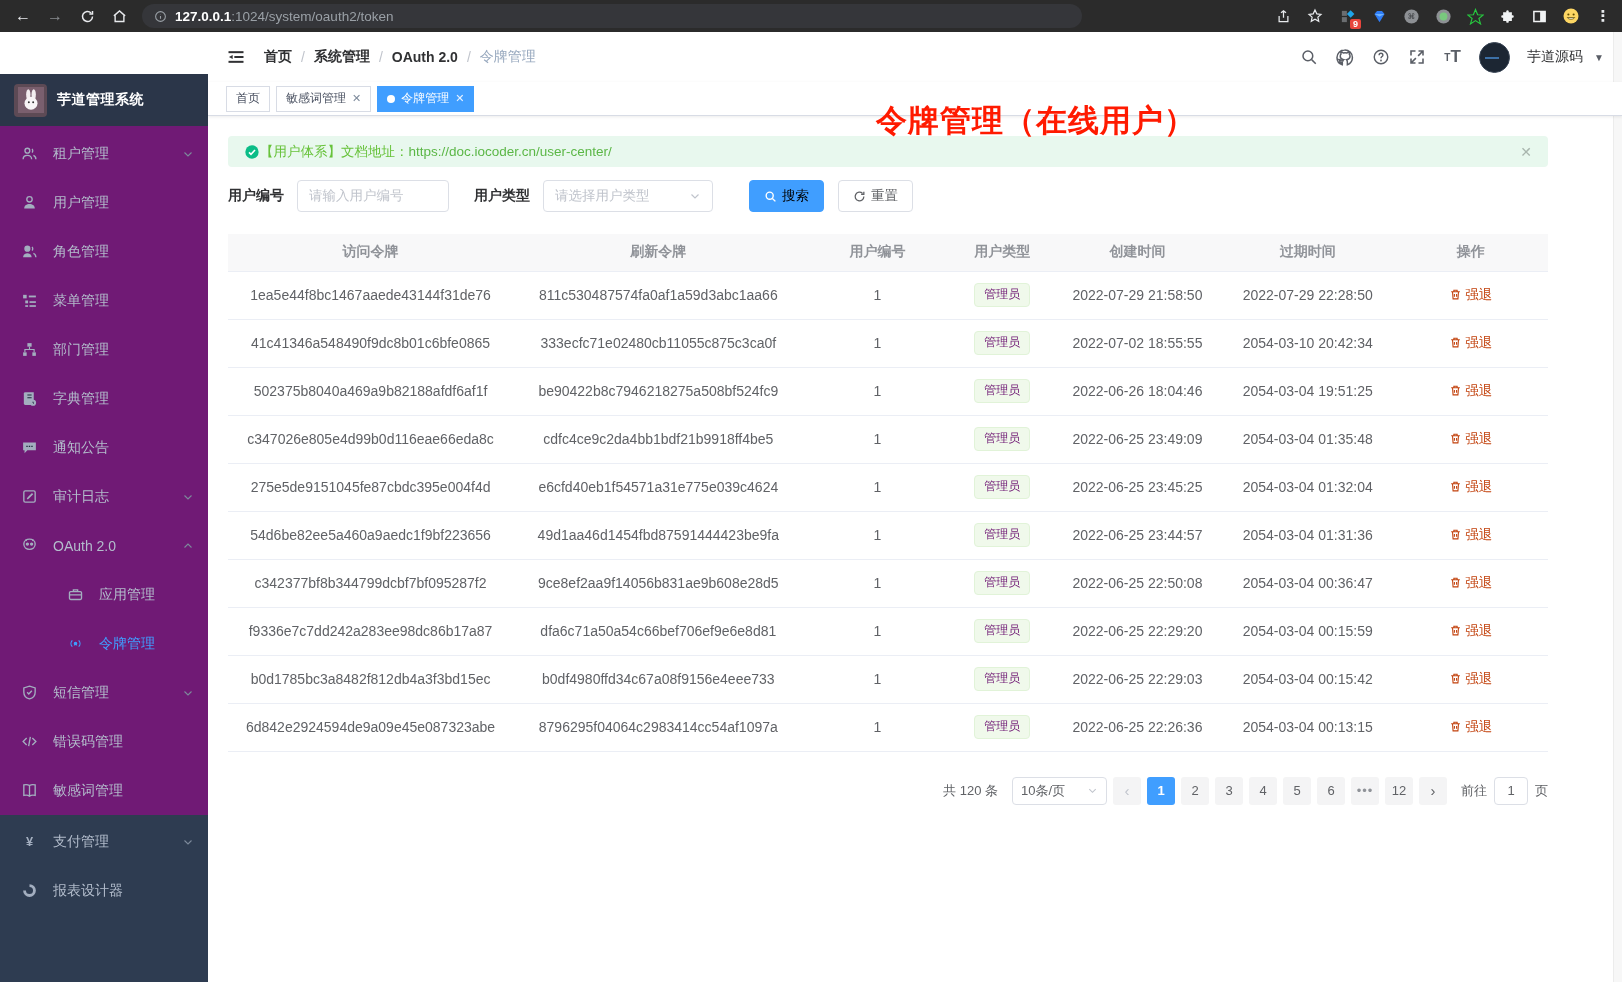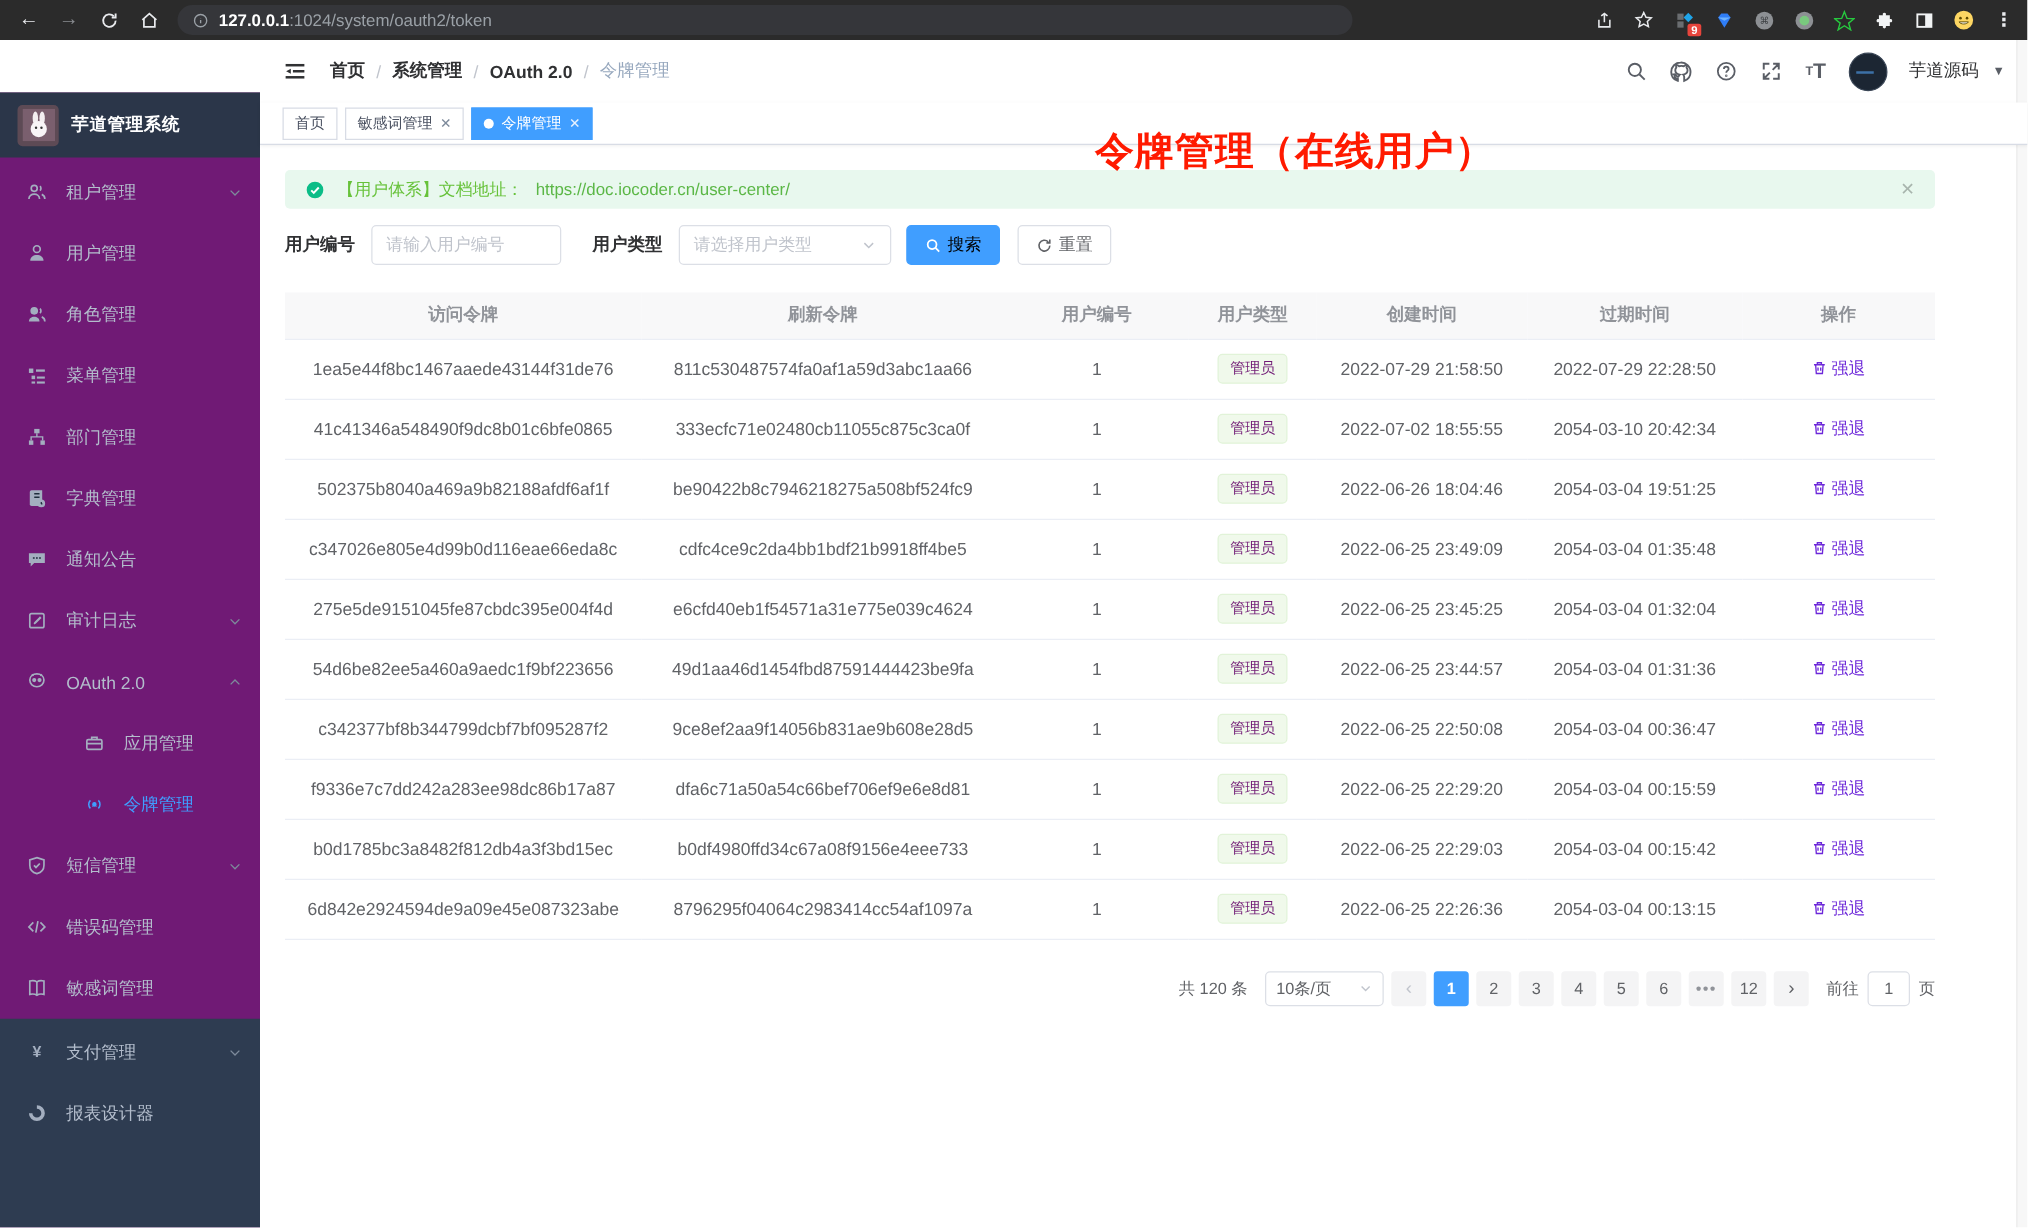--- a/index.html
+++ b/index.html
@@ -52,37 +52,37 @@
   .tag .dot { width:8px; height:8px; border-radius:50%; background:#fff; display:none;}
   .tag .tag-x { font-size:11px; color:#7d8a9b;}
   .tag.active { background:#409eff; border-color:#409eff; color:#fff;}
   .tag.active .dot { display:inline-block;}
   .tag.active .tag-x { color:#e8f2ff;}
 
   .annotation { position:absolute; left:668px; top:68px; font-size:31px; font-weight:700; color:#ff1a00; letter-spacing:1px; z-index:5; white-space:nowrap;}
 
   .content { padding:20px 74px 0 20px; position:relative;}
 
-  .alert { height:31px; background:#e8f8ee; border-radius:4px; display:flex; align-items:center; padding:0 16px; gap:10px; color:#67c23a; font-size:13.5px;}
+  .alert { height:31px; background:#e8f8ee; border-radius:4px; display:flex; align-items:center; padding:0 16px; gap:0; color:#67c23a; font-size:13.5px;}
   .alert-link { color:#5bb746; text-decoration:none;}
   .alert-x { margin-left:auto; color:#a8b5ad; font-size:14px; cursor:pointer;}
 
   .filters { display:flex; align-items:center; margin-top:13px; }
   .f-label { font-weight:700; color:#303133; font-size:14px; margin-right:13px;}
   .f-input, .f-select { height:32px; border:1px solid #dcdfe6; border-radius:4px; display:flex; align-items:center; padding:0 11px; color:#c0c4cc; font-size:13.5px; background:#fff;}
   .f-input { width:152px; margin-right:25px;}
-  .f-select { width:170px; justify-content:space-between; margin-right:12px;}
+  .f-select { width:170px; justify-content:space-between; margin-right:36px;}
   .btn { height:32px; border-radius:4px; display:inline-flex; align-items:center; justify-content:center; gap:5px; font-size:13.5px; padding:0 14px; cursor:pointer; border:1px solid #dcdfe6; background:#fff; color:#606266;}
   .btn.primary { background:#409eff; border-color:#409eff; color:#000000; margin-right:14px;}
 
   table.grid { width:100%; border-collapse:collapse; margin-top:22px; table-layout:fixed;}
   .grid th { background:#f8f8f9; color:#909399; font-weight:700; font-size:14px; height:37px; text-align:center; border-bottom:1px solid #ebeef5;}
   .grid td { height:48px; text-align:center; color:#606266; font-size:14px; border-bottom:1px solid #ebeef5; overflow:hidden; white-space:nowrap;}
   .tag-success { display:inline-block; padding:3px 9px; font-size:12px; color:#701a75; background:#f0f9eb; border:1px solid #e1f3d8; border-radius:4px; line-height:1.3;}
-  .op-link { color:#6d28d9; display:inline-flex; align-items:center; gap:3px; cursor:pointer; font-size:13.5px;}
+  .op-link { color:#c2410c; display:inline-flex; align-items:center; gap:3px; cursor:pointer; font-size:13.5px;}
   .op-link svg { width:13px; height:13px;}
 
   .pager { display:flex; align-items:center; justify-content:flex-end; margin-top:25px; gap:6px; color:#606266; font-size:13px;}
   .pager .total { margin-right:8px;}
   .size-select { width:95px; height:28px; border:1px solid #dcdfe6; border-radius:4px; display:flex; align-items:center; justify-content:space-between; padding:0 8px; color:#606266; background:#fff;}
   .pbtn { min-width:28px; height:28px; padding:0 4px; border-radius:3px; background:#f4f4f5; color:#606266; display:inline-flex; align-items:center; justify-content:center; font-size:13px; cursor:pointer;}
   .pbtn.arrow { color:#c0c4cc; font-size:15px;}
   .pbtn.active { background:#409eff; color:#fff; font-weight:700;}
   .pbtn.dots { background:#f4f4f5; color:#909399; letter-spacing:1px;}
   .goto { display:flex; align-items:center; gap:7px; margin-left:8px;}

